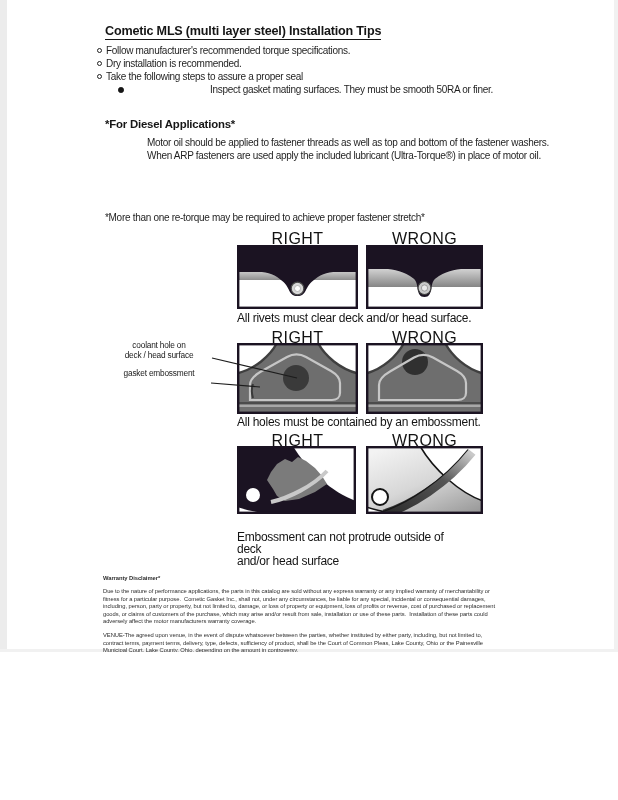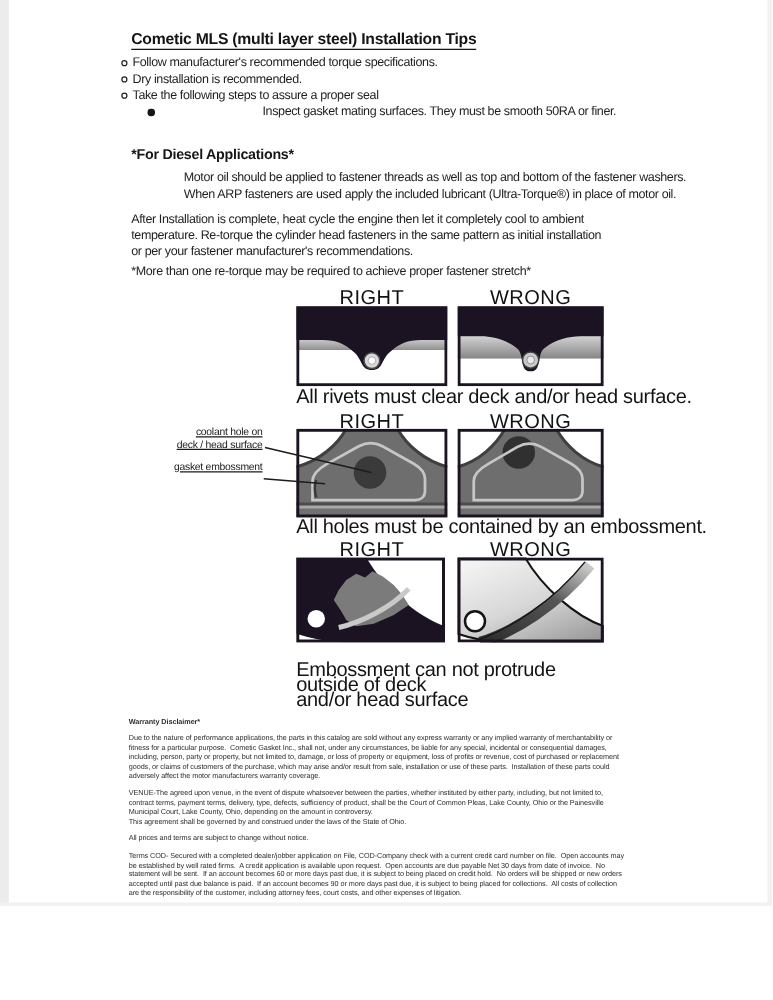--- a/index.html
+++ b/index.html
@@ -1,18 +1,18 @@
 <!DOCTYPE html>
 <html><head>
 <meta charset="utf-8">
 <style>
   html,body{margin:0;padding:0;}
   body{background:#fff;}
   .page{
-    position:relative;width:618px;height:725px;background:#fff;overflow:hidden;
+    position:relative;width:618px;height:652px;background:#fff;overflow:hidden;
     font-family:"Liberation Sans","DejaVu Sans",sans-serif;color:#1f1f1f;
   }
   .edge-left{position:absolute;left:0;top:0;width:7px;height:800px;background:#ececec;}
   .edge-right{position:absolute;right:0;top:0;width:4px;height:800px;background:#f1f1f1;}
   .edge-bottom{position:absolute;left:0;bottom:0;width:618px;height:3px;background:#f1f1f1;}
 
   .title{
     position:absolute;left:105px;top:24px;font-size:12.6px;font-weight:bold;
     letter-spacing:-0.2px;color:#151515;border-bottom:1.6px solid #151515;padding-bottom:1px;
   }
@@ -21,24 +21,24 @@
   .bullet::before{content:"";position:absolute;left:1px;top:4px;width:3.2px;height:3.2px;border:1px solid #222;border-radius:50%;}
   .bullet.sub{margin-left:21px;text-align:center;}
   .bullet.sub::before{background:#161616;border-color:#161616;width:3.6px;height:3.6px;}
 
   .h2{position:absolute;left:105px;font-size:11.4px;font-weight:bold;letter-spacing:-0.2px;color:#161616;}
   .para{position:absolute;left:105px;width:480px;font-size:10px;letter-spacing:-0.3px;line-height:13px;white-space:pre-line;}
 
   .dlabel{position:absolute;font-size:16px;letter-spacing:0.4px;color:#121212;text-align:center;}
   .dbox{position:absolute;}
   .dbox svg{display:block;}
-  .dcaption{position:absolute;font-size:16px;letter-spacing:-0.25px;line-height:12px;color:#141414;white-space:pre-line;}
-
-  .annos{position:absolute;left:108px;top:341px;width:102px;text-align:right;
-    font-size:8.3px;letter-spacing:-0.2px;line-height:9.8px;color:#1a1a1a;text-decoration:underline;}
+  .dcaption{position:absolute;font-size:12px;letter-spacing:-0.25px;line-height:12px;color:#141414;white-space:pre-line;}
+
+  .annos{position:absolute;left:108px;top:341px;width:102px;text-align:center;
+    font-size:8.3px;letter-spacing:-0.2px;line-height:9.8px;color:#1a1a1a;}
   .anno-coolant{white-space:pre-line;}
   .anno-gasket{margin-top:8px;}
   .leaders{position:absolute;left:210px;top:352px;z-index:5;pointer-events:none;}
 
   .fineprint{position:absolute;left:103px;top:575px;width:440px;color:#2e2e2e;}
   .fineprint .fp-h{font-size:5.8px;font-weight:bold;letter-spacing:-0.05px;margin:0 0 7px 0;}
   .fineprint p{font-size:5.8px;letter-spacing:-0.05px;line-height:7.6px;margin:0 0 6px 0;white-space:pre;}
   .footer-code{position:absolute;left:388px;top:758px;font-size:14.5px;letter-spacing:0.2px;color:#1a1a1a;}
 </style>
 </head>
@@ -54,23 +54,20 @@
   <div class="bullets">
     <div class="bullet">Follow manufacturer's recommended torque specifications.</div>
     <div class="bullet">Dry installation is recommended.</div>
     <div class="bullet">Take the following steps to assure a proper seal</div>
     <div class="bullet sub">Inspect gasket mating surfaces.  They must be smooth 50RA or finer.</div>
   </div>
 
   <div class="h2" style="top:118px;text-align:right;">*For Diesel Applications*</div>
   <div class="para" style="top:136px;margin-left:42px;">Motor oil should be applied to fastener threads as well as top and bottom of the fastener washers.
 When ARP fasteners are used apply the included lubricant (Ultra-Torque®) in place of motor oil.</div>
-  <div class="para" style="top:169px;">After Installation is complete, heat cycle the engine then let it completely cool to ambient
-temperature. Re-torque the cylinder head fasteners in the same pattern as initial installation
-or per your fastener manufacturer's recommendations.</div>
   <div class="para" style="top:211px;">*More than one re-torque may be required to achieve proper fastener stretch*</div>
 
   <div class="dlabel" style="left:237px;top:230px;width:121px;">RIGHT</div>
   <div class="dlabel" style="left:366px;top:230px;width:117px;">WRONG</div>
 
   <div class="dbox" style="left:237px;top:245px;">
     <svg width="121" height="64" viewBox="0 0 121 64">
       <defs>
         <linearGradient id="g1r" x1="0" y1="0" x2="0" y2="1">
           <stop offset="0" stop-color="#c6c6c6"></stop>

